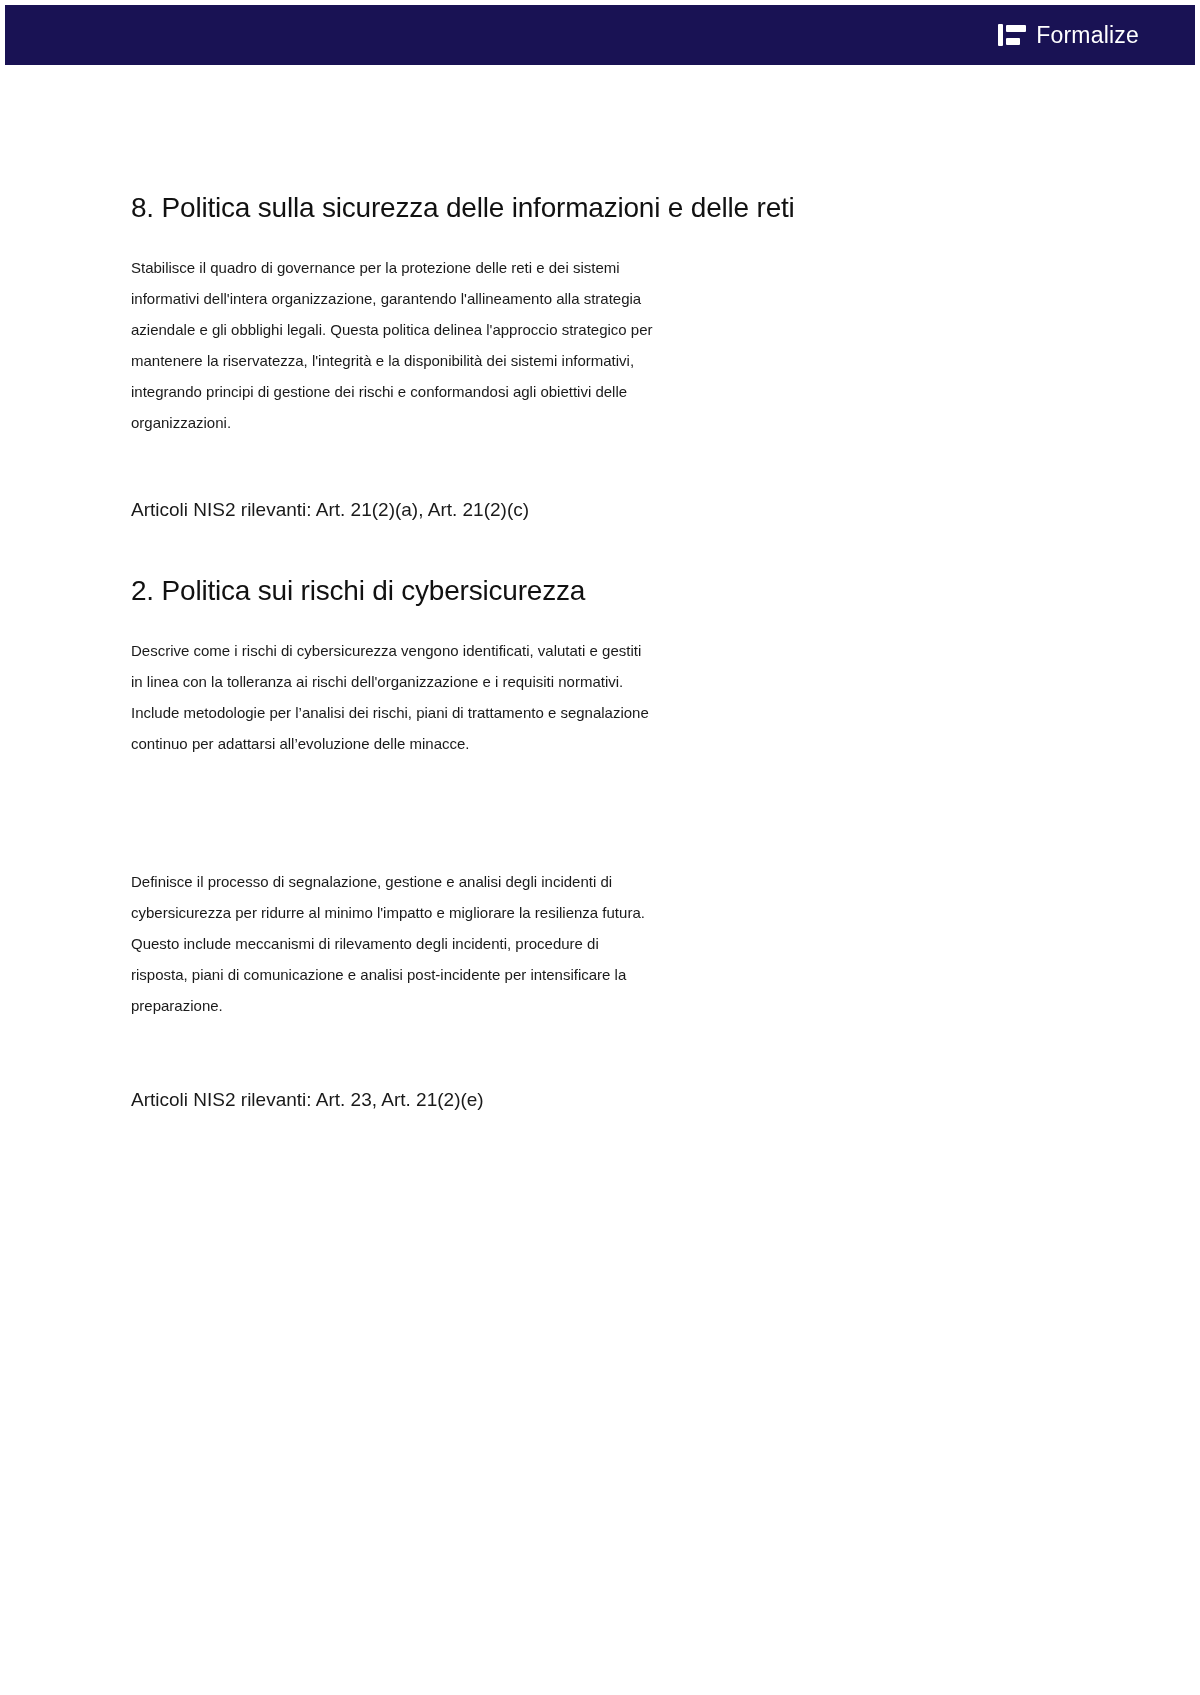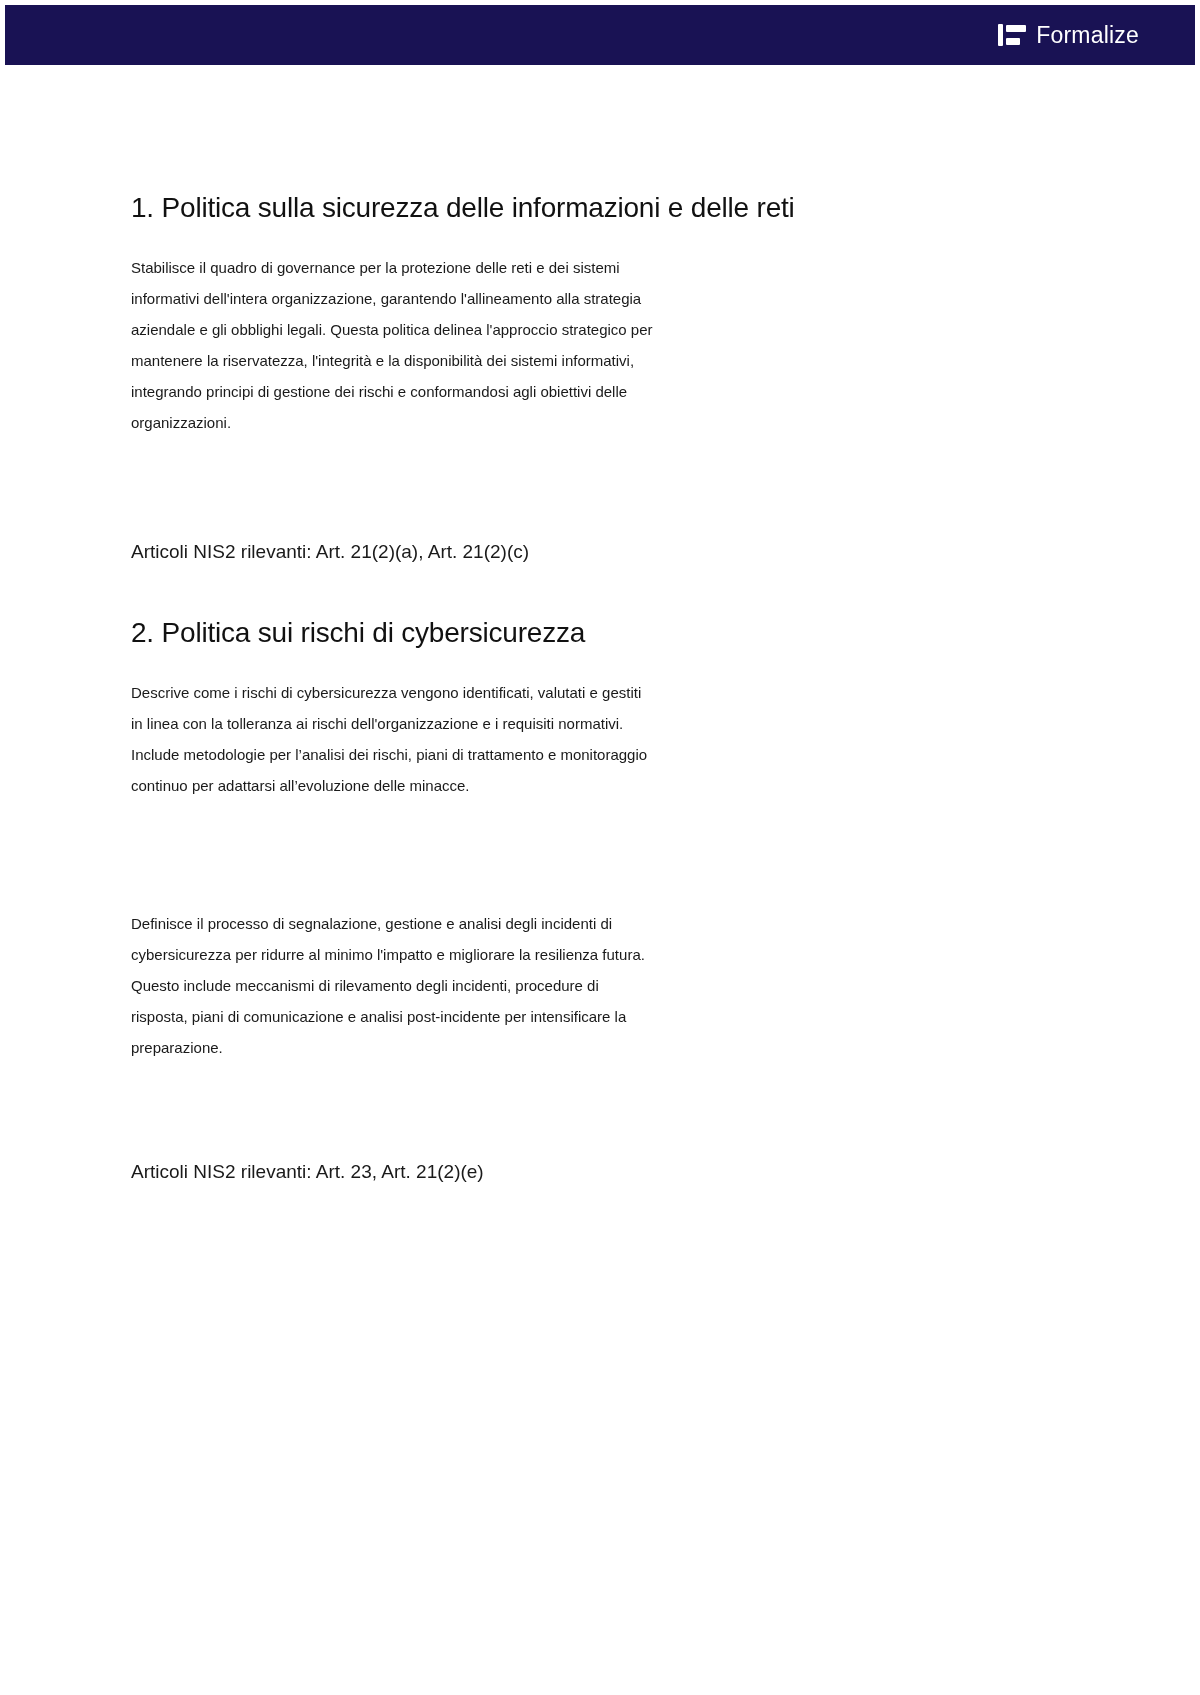--- a/index.html
+++ b/index.html
@@ -82,23 +82,23 @@
     font-size: 15px;
     line-height: 31px;
     color: #1a1a1a;
     white-space: pre-line;
   }
   .section-articles {
     font-size: 19px;
     line-height: 31px;
     color: #1a1a1a;
   }
-  .section.s1 .section-articles { margin-top: 98px; }
+  .section.s1 .section-articles { margin-top: 56px; }
   .section.s2 .section-articles { margin-top: 86px; }
-  .section.s3 .section-articles { margin-top: 93px; }
+  .section.s3 .section-articles { margin-top: 63px; }
   .section.s2 { margin-top: 48px; }
   .section.s3 { margin-top: 107px; }
 </style>
 </head>
 <body>
 
 <header class="topbar">
   <div class="logo">
     <span class="logo-icon">
       <span class="vbar"></span>
@@ -107,35 +107,35 @@
         <span class="hbar-bottom"></span>
       </span>
     </span>
     <span class="logo-text">Formalize</span>
   </div>
 </header>
 
 <main class="content">
 
   <section class="section s1">
-    <h2 class="section-title">1. Politica sulla sicurezza delle informazioni e delle reti</h2>
+    <h2 class="section-title">8. Politica sulla sicurezza delle informazioni e delle reti</h2>
     <p class="section-desc">Stabilisce il quadro di governance per la protezione delle reti e dei sistemi
 informativi dell'intera organizzazione, garantendo l'allineamento alla strategia
 aziendale e gli obblighi legali. Questa politica delinea l'approccio strategico per
 mantenere la riservatezza, l'integrità e la disponibilità dei sistemi informativi,
 integrando principi di gestione dei rischi e conformandosi agli obiettivi delle
 organizzazioni.</p>
     <p class="section-articles">Articoli NIS2 rilevanti: Art. 21(2)(a), Art. 21(2)(c)</p>
   </section>
 
   <section class="section s2">
     <h2 class="section-title">2. Politica sui rischi di cybersicurezza</h2>
     <p class="section-desc">Descrive come i rischi di cybersicurezza vengono identificati, valutati e gestiti
 in linea con la tolleranza ai rischi dell'organizzazione e i requisiti normativi.
-Include metodologie per l’analisi dei rischi, piani di trattamento e monitoraggio
+Include metodologie per l’analisi dei rischi, piani di trattamento e segnalazione
 continuo per adattarsi all’evoluzione delle minacce.</p>
   </section>
 
   <section class="section s3">
     <p class="section-desc">Definisce il processo di segnalazione, gestione e analisi degli incidenti di
 cybersicurezza per ridurre al minimo l'impatto e migliorare la resilienza futura.
 Questo include meccanismi di rilevamento degli incidenti, procedure di
 risposta, piani di comunicazione e analisi post-incidente per intensificare la
 preparazione.</p>
     <p class="section-articles">Articoli NIS2 rilevanti: Art. 23, Art. 21(2)(e)</p>

